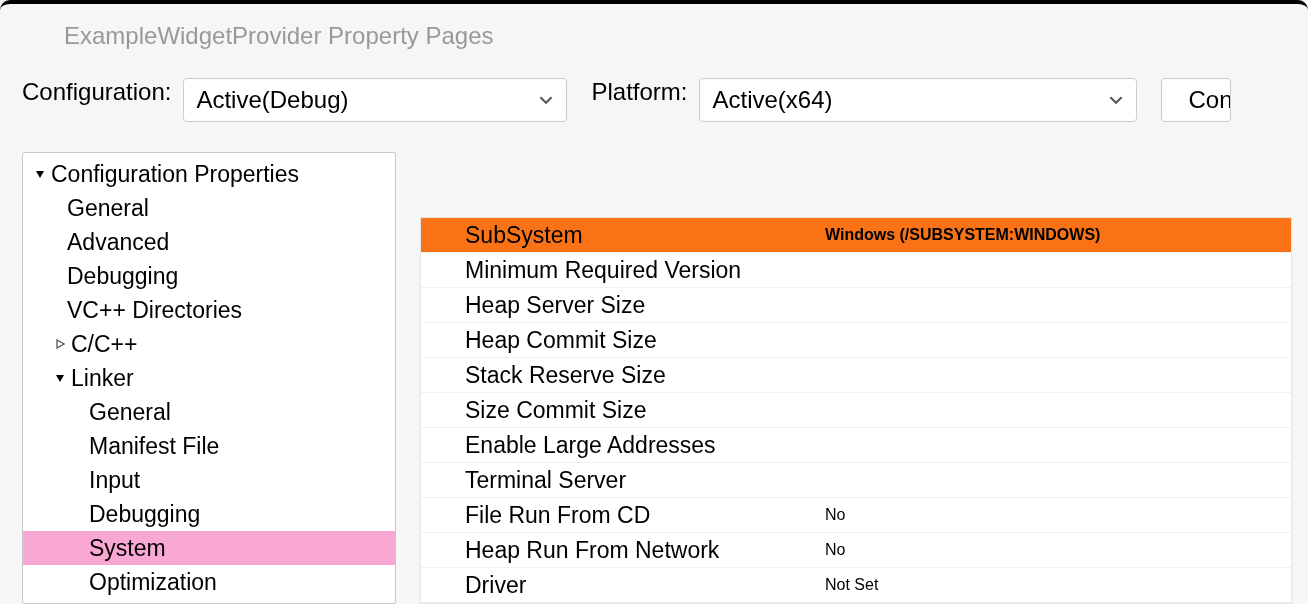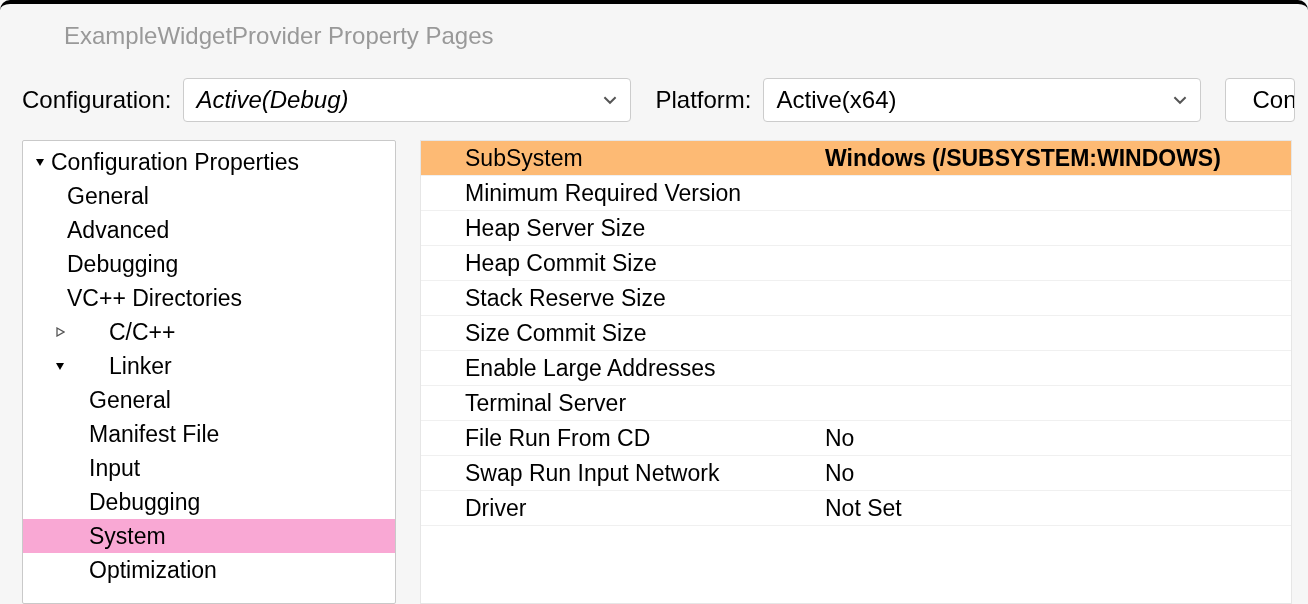--- a/index.html
+++ b/index.html
@@ -23,21 +23,21 @@
     }
     .titlebar {
       height: 60px;
       padding: 18px 0 0 16px;
       font-size: 24px;
       color: #999;
       margin-left: 48px;
     }
     .toolbar {
       display: flex;
-      align-items: center;
+      align-items: flex-start;
       gap: 12px;
       padding: 24px 4px 18px 22px;
     }
     .toolbar .lbl {
       font-size: 24px;
       color: #000;
     }
     .combo {
       display: flex;
       align-items: center;
@@ -51,21 +51,21 @@
       color: #000;
       cursor: default;
     }
     .combo .chev {
       width: 20px;
       display: flex;
       align-items: center;
       justify-content: center;
     }
     .combo .chev svg { width: 14px; height: 14px; }
-    .config-combo { width: 448px; font-style: italic; }
+    .config-combo { width: 384px; }
     .platform-lbl { margin-left: 12px; }
     .platform-combo { width: 438px; }
     .conf-btn {
       width: 70px;
       height: 44px;
       background: #fff;
       border: 1px solid #ccc;
       border-radius: 4px;
       display: flex;
       align-items: center;
@@ -74,20 +74,21 @@
       font-size: 24px;
       margin-left: 12px;
       overflow: hidden;
       white-space: nowrap;
     }
     .body {
       display: flex;
       gap: 24px;
       padding: 0 16px 0 22px;
       height: 100%;
+      align-items: flex-end;
     }
     .nav {
       width: 374px;
       background: #fff;
       border: 1px solid #c9c9c9;
       border-radius: 2px;
       padding: 4px 0;
       overflow: hidden;
     }
     .nav .item {
@@ -104,53 +105,53 @@
       height: 18px;
       display: inline-flex;
       align-items: center;
       justify-content: center;
       margin-right: 2px;
     }
     .nav .item .twisty svg { width: 10px; height: 10px; }
     .nav .indent-0 { padding-left: 8px; }
     .nav .indent-1 { padding-left: 44px; }
     .nav .indent-2 { padding-left: 66px; }
-    .nav .item.collapsible-1 { padding-left: 28px; gap: 38px; }
+    .nav .item.collapsible-1 { padding-left: 28px; }
     .nav .item.selected {
       background: #f9a8d4;
     }
     .nav .item .label-wrap {
       padding-left: 0;
     }
     .grid {
       flex: 1;
       background: #fff;
       border: 1px solid #e6e6e6;
       border-top: 1px solid #e6e6e6;
       overflow: hidden;
     }
     .grid .row {
       display: flex;
       height: 35px;
       align-items: center;
       border-bottom: 1px solid #f0f0f0;
     }
     .grid .row.selected {
-      background: #fdba74;
+      background: #f97316;
     }
     .grid .row .left {
       width: 396px;
       padding-left: 44px;
       font-size: 23px;
       text-align: left;
     }
     .grid .row .right {
       flex: 1;
       padding-left: 8px;
-      font-size: 23px;
+      font-size: 16px;
     }
     .grid .row.selected .right {
       font-weight: 700;
     }
   </style>
 </head>
 <body>
 
 <div class="window">
 
@@ -276,21 +277,21 @@
       </div>
       <div class="row">
         <div class="left">Terminal Server</div>
         <div class="right"></div>
       </div>
       <div class="row">
         <div class="left">File Run From CD</div>
         <div class="right">No</div>
       </div>
       <div class="row">
-        <div class="left">Swap Run Input Network</div>
+        <div class="left">Heap Run From Network</div>
         <div class="right">No</div>
       </div>
       <div class="row">
         <div class="left">Driver</div>
         <div class="right">Not Set</div>
       </div>
     </div>
 
   </div>
 

